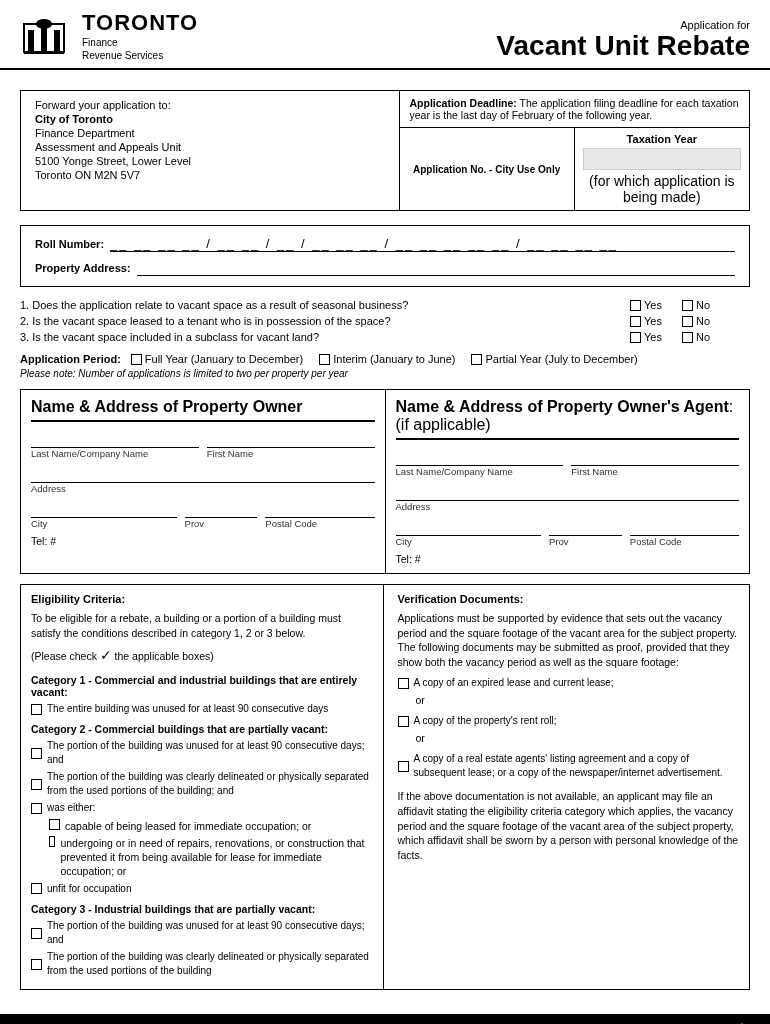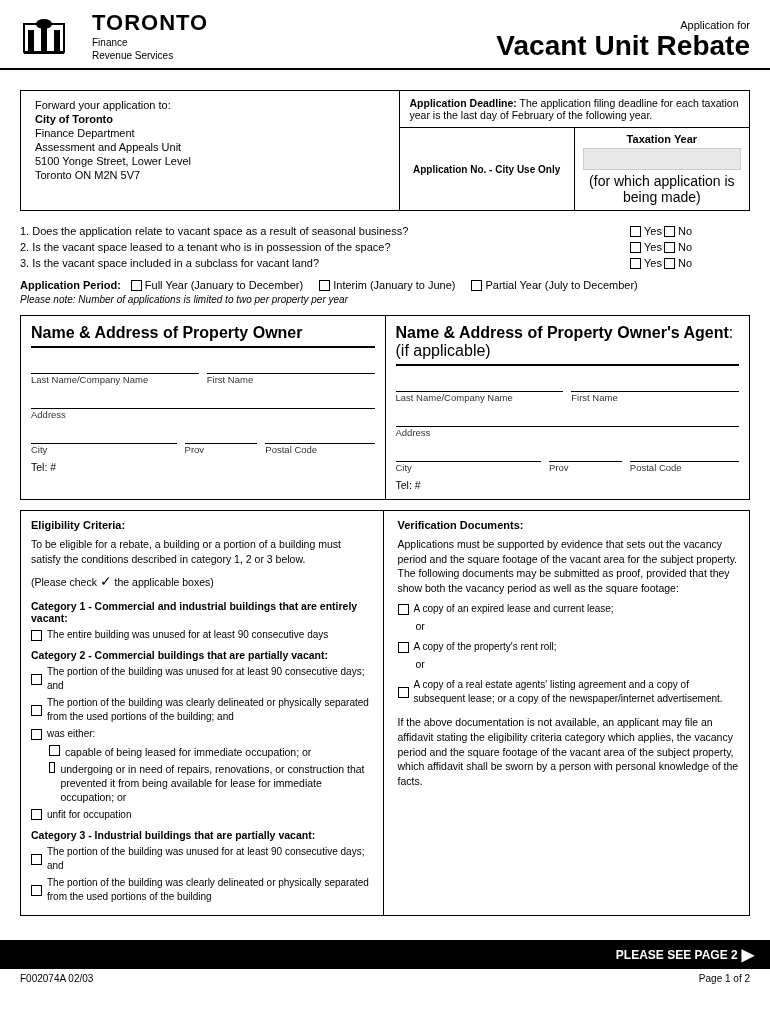--- a/index.html
+++ b/index.html
@@ -17,21 +17,21 @@
     .header {
       display: flex;
       justify-content: space-between;
       align-items: flex-end;
       padding: 10px 20px 6px 20px;
       border-bottom: 2px solid #000;
     }
     .header-logo {
       display: flex;
       align-items: center;
-      gap: 24px;
+      gap: 14px;
     }
     .logo-icon {
       width: 48px;
       height: 40px;
     }
     .logo-text {
       display: flex;
       flex-direction: column;
     }
     .logo-toronto {
@@ -166,21 +166,21 @@
       align-items: center;
       margin-bottom: 4px;
       font-size: 11px;
     }
     .question-text {
       flex: 1;
     }
     .question-answers {
       display: flex;
       align-items: flex-end;
-      gap: 2px;
+      gap: 20px;
       min-width: 120px;
     }
     .checkbox-label {
       display: flex;
       align-items: center;
       gap: 3px;
     }
     .checkbox-box {
       width: 11px;
       height: 11px;
@@ -393,20 +393,30 @@
         </div>
         <div class="tax-year-box">
           <div class="tax-year-label">Taxation Year</div>
           <div class="tax-year-input"></div>
           <div class="tax-year-sub">(for which application is being made)</div>
         </div>
       </div>
     </div>
   </div>
 
+  <div class="roll-section">
+    <div class="roll-row">
+      <span class="roll-label">Roll Number:</span>
+      <span class="roll-number-field">__ __ __ __ / __ __ / __ / __ __ __ / __ __ __ __ __ / __ __ __ __</span>
+    </div>
+    <div class="property-row">
+      <span class="property-label">Property Address:</span>
+      <div class="property-line"></div>
+    </div>
+  </div>
 
   <div class="questions-section">
     <div class="question-row">
       <span class="question-text">1. Does the application relate to vacant space as a result of seasonal business?</span>
       <div class="question-answers">
         <label class="checkbox-label">
           <span class="checkbox-box"></span>
           <span>Yes</span>
         </label>
         <label class="checkbox-label">

